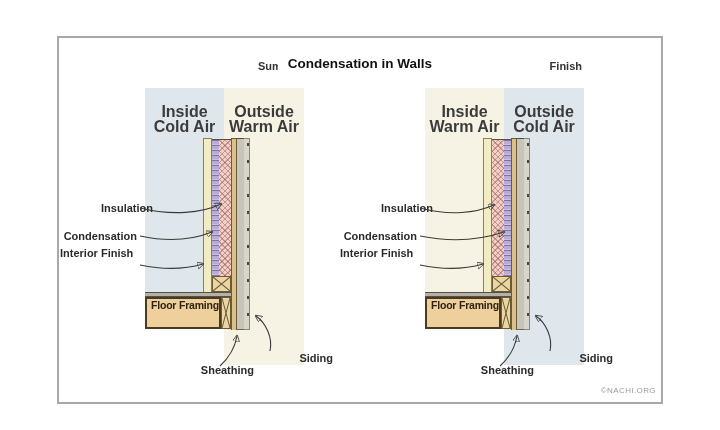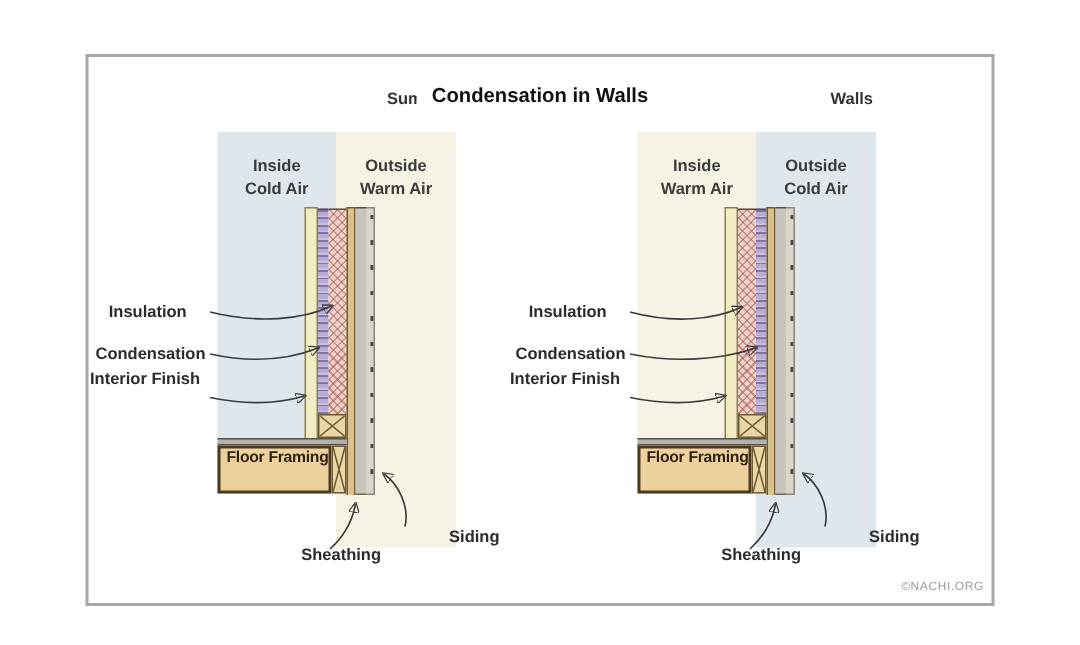--- a/index.html
+++ b/index.html
@@ -18,21 +18,21 @@
   .panel--winter{left:340px;}
 
   .season-title{position:absolute;left:82px;top:5px;width:160px;text-align:right;
                 font-size:11px;font-weight:bold;color:#333;}
 
   .air{position:absolute;top:33px;}
   .air-left{left:85px;width:79px;height:204px;}
   .air-right{left:164px;width:80px;height:277px;}
   .cold{background:var(--cold_air);}
   .warm{background:var(--warm_air);}
-  .air-label{margin-top:16px;text-align:center;font-size:11px;font-weight:bold;
+  .air-label{margin-top:16px;text-align:center;font-size:16px;font-weight:bold;
              color:#3b3b3b;line-height:15px;}
 
   
   .layer,.strip{position:absolute;box-sizing:border-box;}
   .interior-finish{left:143px;top:83px;width:9px;height:154px;
                    background:var(--interior_finish);
                    border:1px solid #8a815c;border-bottom:none;}
   .cond{top:84px;height:137px;background-color:var(--condensation);
         background-image:repeating-linear-gradient(0deg,rgba(84,66,130,.55) 0 1px,rgba(255,255,255,.25) 1px 2px,transparent 2px 5px);
         border-top:1px solid #55503f;}
@@ -63,21 +63,21 @@
   .subfloor{position:absolute;left:85px;top:237px;width:86px;height:5px;
             background:var(--subfloor);border-top:1px solid #55504a;border-bottom:1px solid #55504a;
             box-sizing:border-box;}
   .floor-block{position:absolute;left:85px;top:242px;width:76px;height:32px;
                background:var(--floor_framing);border:2px solid var(--outline_dark);
                box-sizing:border-box;display:flex;align-items:flex-start;}
   .floor-block span{font-size:10.5px;font-weight:bold;color:#2e2212;
                     letter-spacing:-.2px;padding-left:4px;white-space:nowrap;}
 
   .callout{position:absolute;font-size:11px;font-weight:600;color:var(--text_dark);white-space:nowrap;}
-  .co-insulation{left:0;width:77px;top:147px;text-align:center;}
+  .co-insulation{left:0;width:77px;top:147px;text-align:right;padding-left:16px;}
   .co-condensation{left:0;width:77px;top:175px;text-align:right;}
   .co-interior{left:0;width:77px;top:192px;text-align:left;}
   .co-sheathing{left:79px;width:115px;top:309px;text-align:right;}
   .co-siding{left:158px;width:115px;top:297px;text-align:right;}
 
   .arrows{position:absolute;left:0;top:0;width:280px;height:335px;pointer-events:none;}
   .arrows path{fill:none;stroke:var(--arrow);stroke-width:1.1px;}
 </style>
 </head>
 <body>
@@ -137,21 +137,21 @@
       </defs>
       <path d="M 80 153 C 112 161 142 158 161 149" marker-end="url(#ah-summer)"></path>
       <path d="M 80 181 C 108 187 132 185 152 177" marker-end="url(#ah-summer)"></path>
       <path d="M 80 210 C 104 215 126 214 143 209" marker-end="url(#ah-summer)"></path>
       <path d="M 160 311 C 170 302 175 292 177 281" marker-end="url(#ah-summer)"></path>
       <path d="M 210 296 C 213 283 206 268 196 261" marker-end="url(#ah-summer)"></path>
     </svg>
   </div>
 
   <div class="panel panel--winter">
-    <div class="season-title">Walls</div>
+    <div class="season-title">Finish</div>
 
     <div class="air air-left warm">
       <div class="air-label">
         <div>Inside</div>
         <div>Warm Air</div>
       </div>
     </div>
     <div class="air air-right cold">
       <div class="air-label">
         <div>Outside</div>

